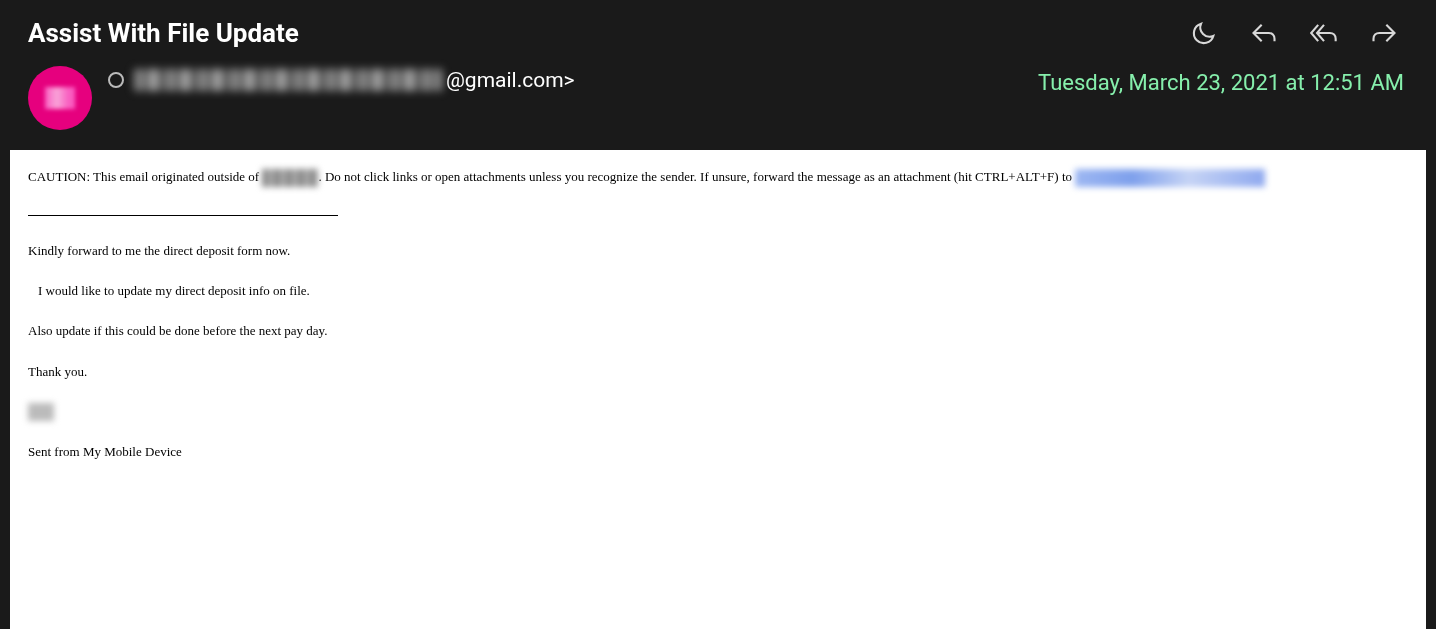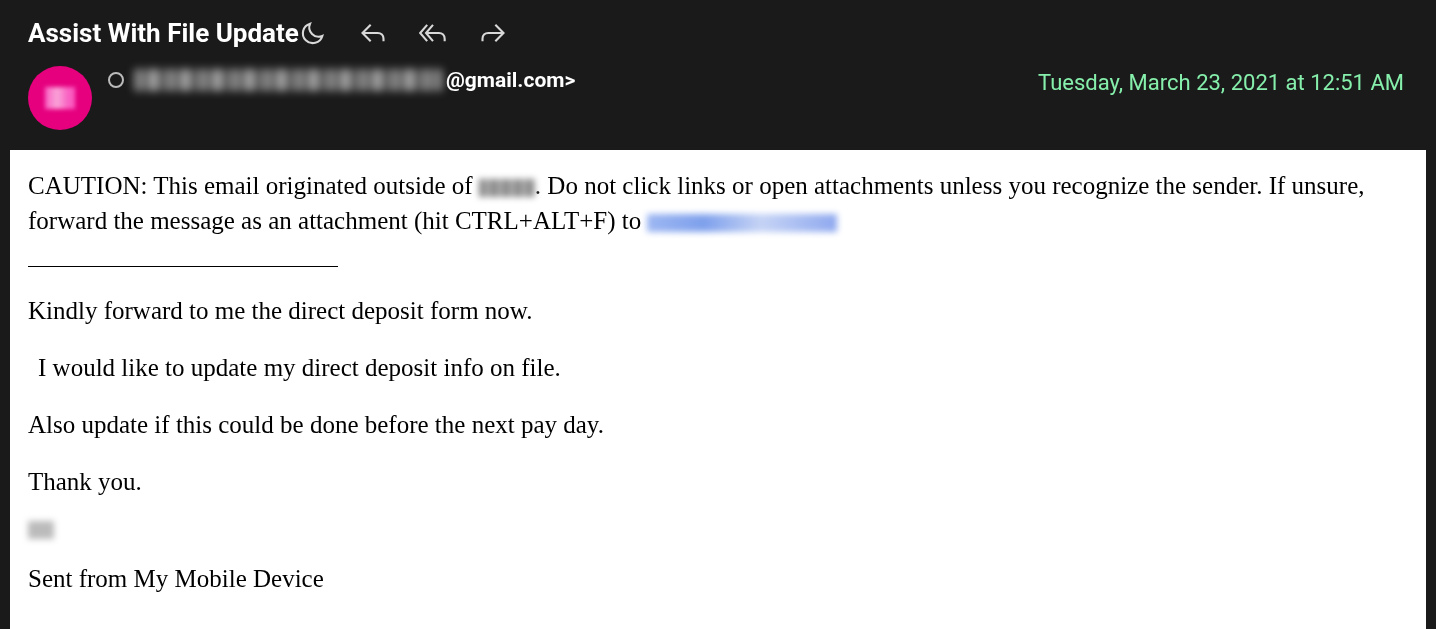--- a/index.html
+++ b/index.html
@@ -20,21 +20,21 @@
       display: flex;
       flex-direction: column;
     }
     .header-section {
       background: #1a1a1a;
       padding: 18px 28px 0 28px;
       color: #fff;
     }
     .title-row {
       display: flex;
-      justify-content: flex-start;
+      justify-content: space-between;
       align-items: center;
       margin-bottom: 18px;
     }
     .subject {
       font-size: 26px;
       font-weight: 700;
       color: #fff;
     }
     .action-icons {
       display: flex;
@@ -112,21 +112,21 @@
     }
     .blur-sender {
       width: 308px;
     }
     .blur-sender-wrap {
       display: flex;
       align-items: center;
     }
     .sender-suffix {
       font-size: 21px;
-      font-weight: 700;
+      font-weight: 400;
       color: #fff;
       margin-left: 4px;
     }
     .to-line {
       display: flex;
       align-items: center;
       gap: 14px;
       font-size: 19px;
       color: #ddd;
       padding-left: 4px;
@@ -145,21 +145,21 @@
       color: #86efac;
       padding-top: 4px;
       padding-right: 4px;
       white-space: nowrap;
     }
     .body-section {
       background: #fff;
       flex: 1;
       padding: 18px 18px;
       font-family: "Times New Roman", Times, serif;
-      font-size: 25px;
+      font-size: 13px;
       color: #000;
       line-height: 1.4;
       margin: 0 10px;
     }
     .caution-text {
       margin-bottom: 4px;
     }
     .blur-inline {
       display: inline-block;
       vertical-align: middle;

